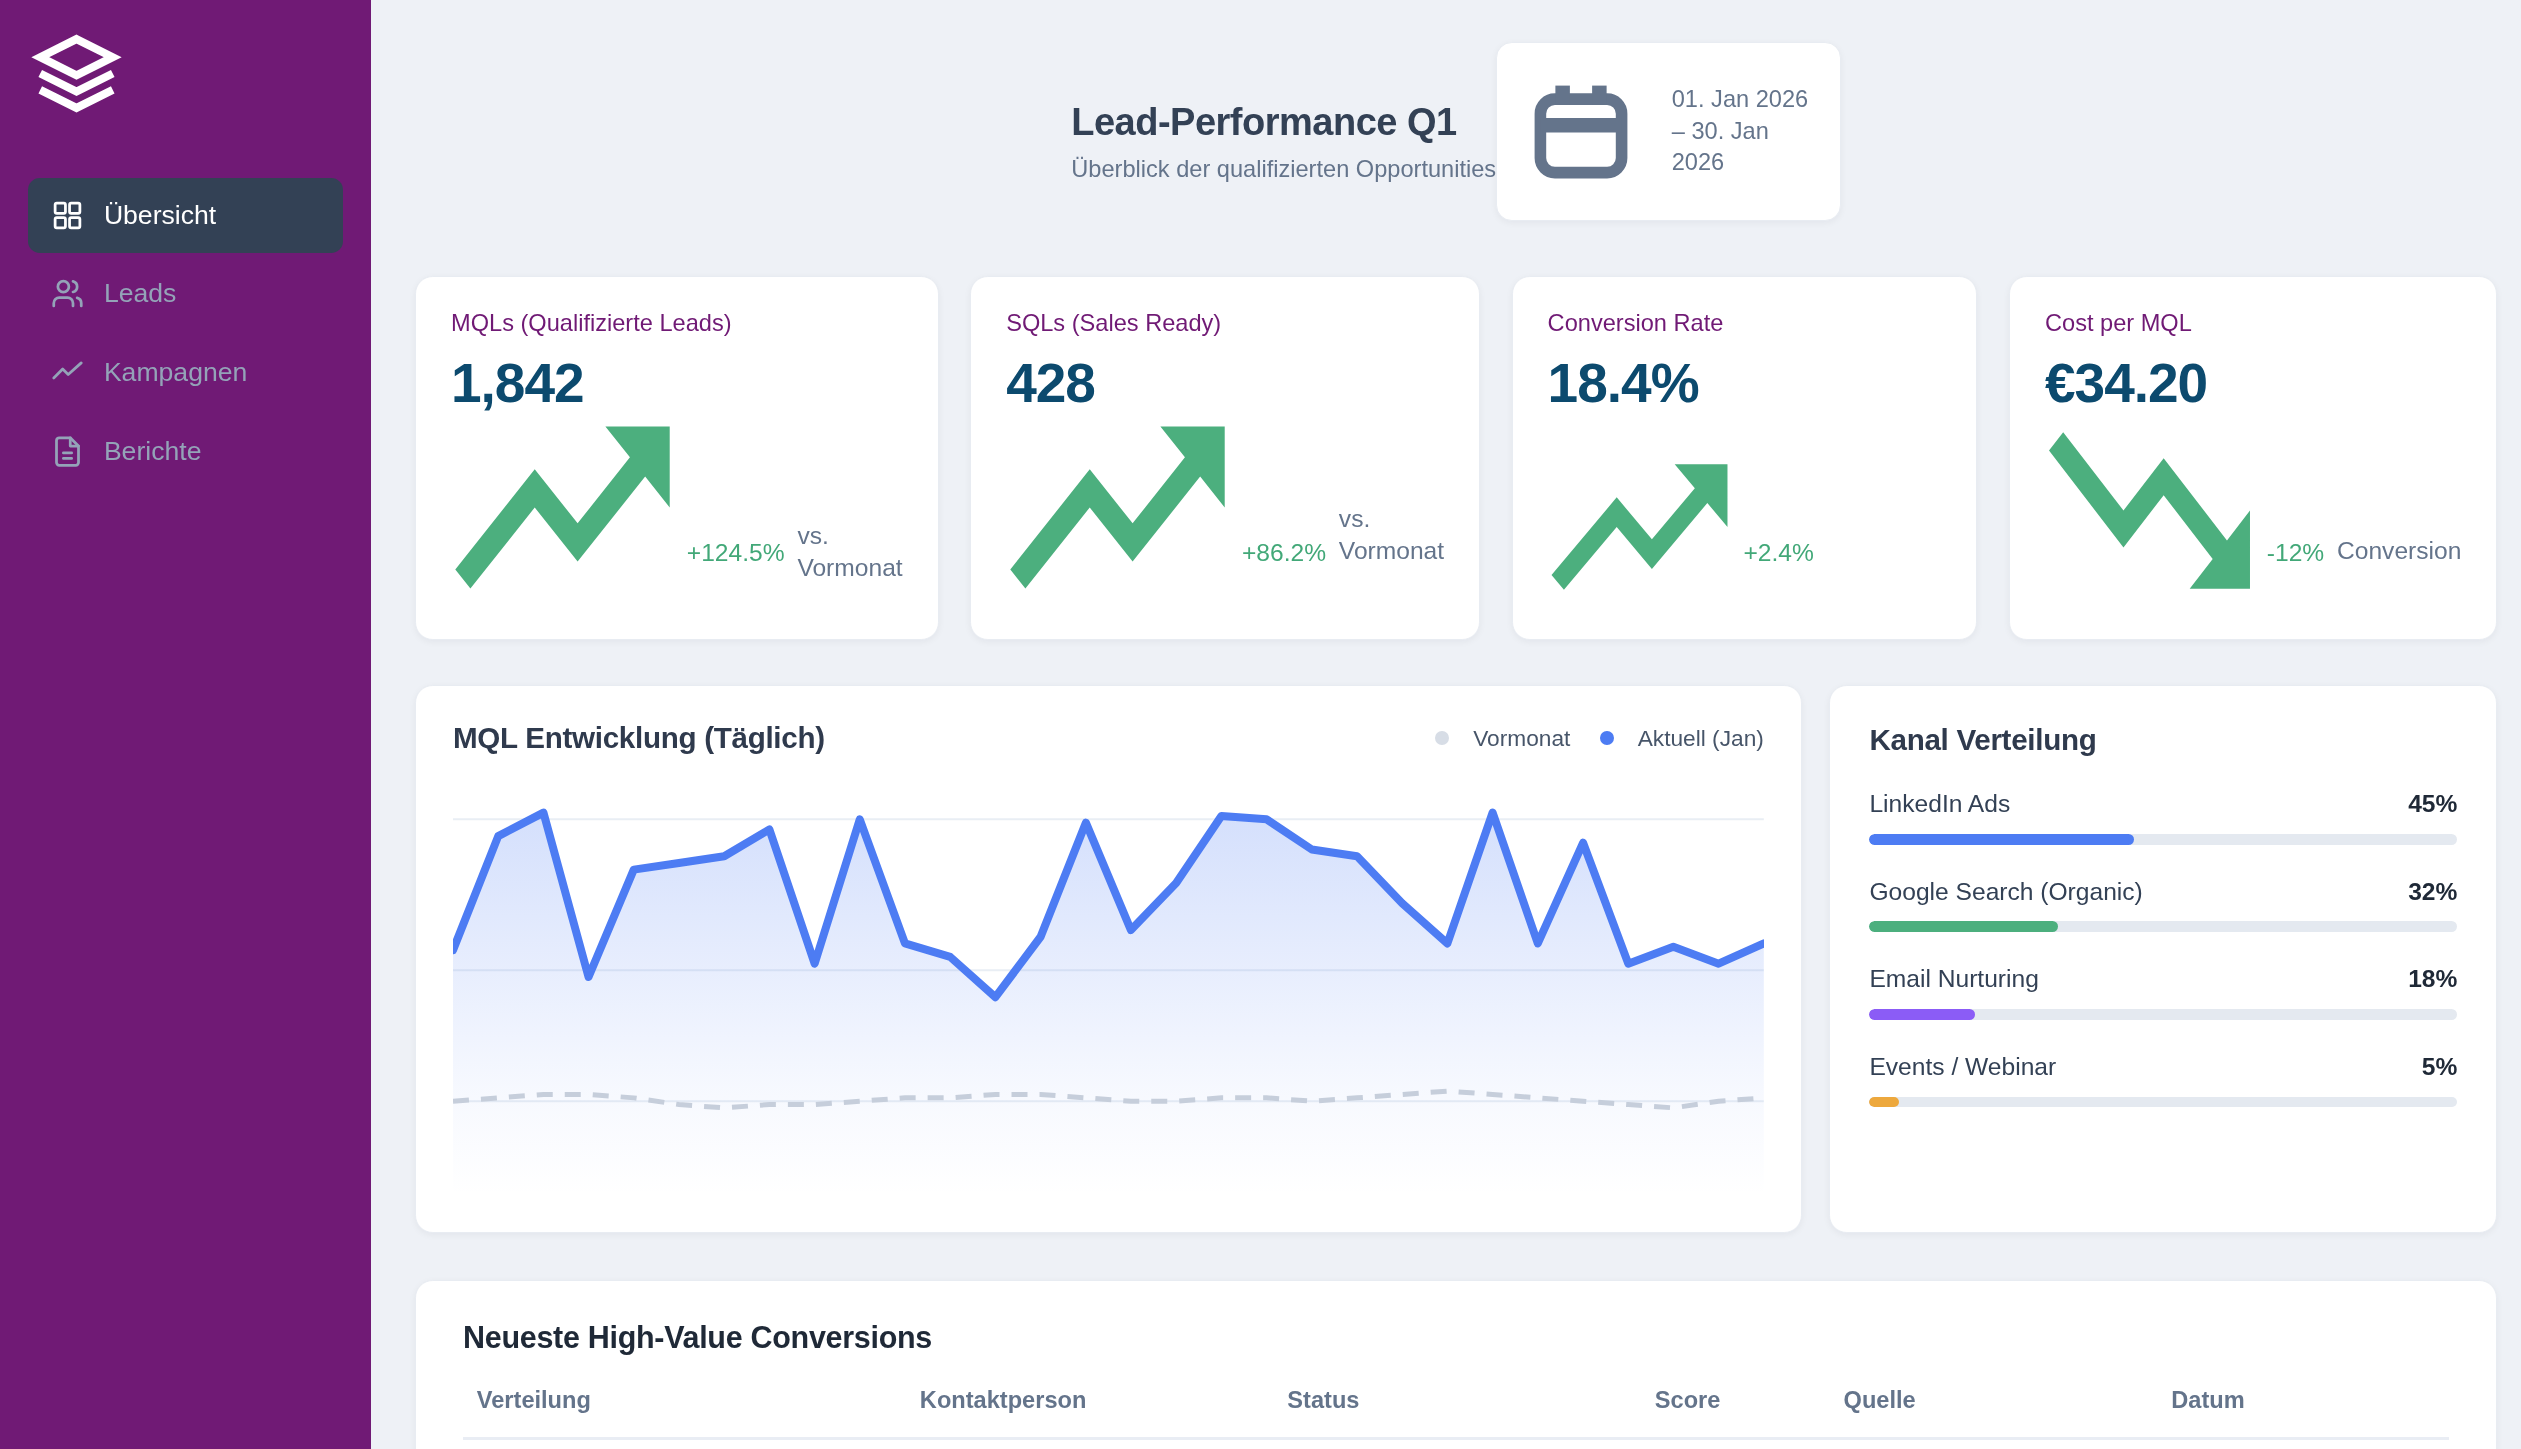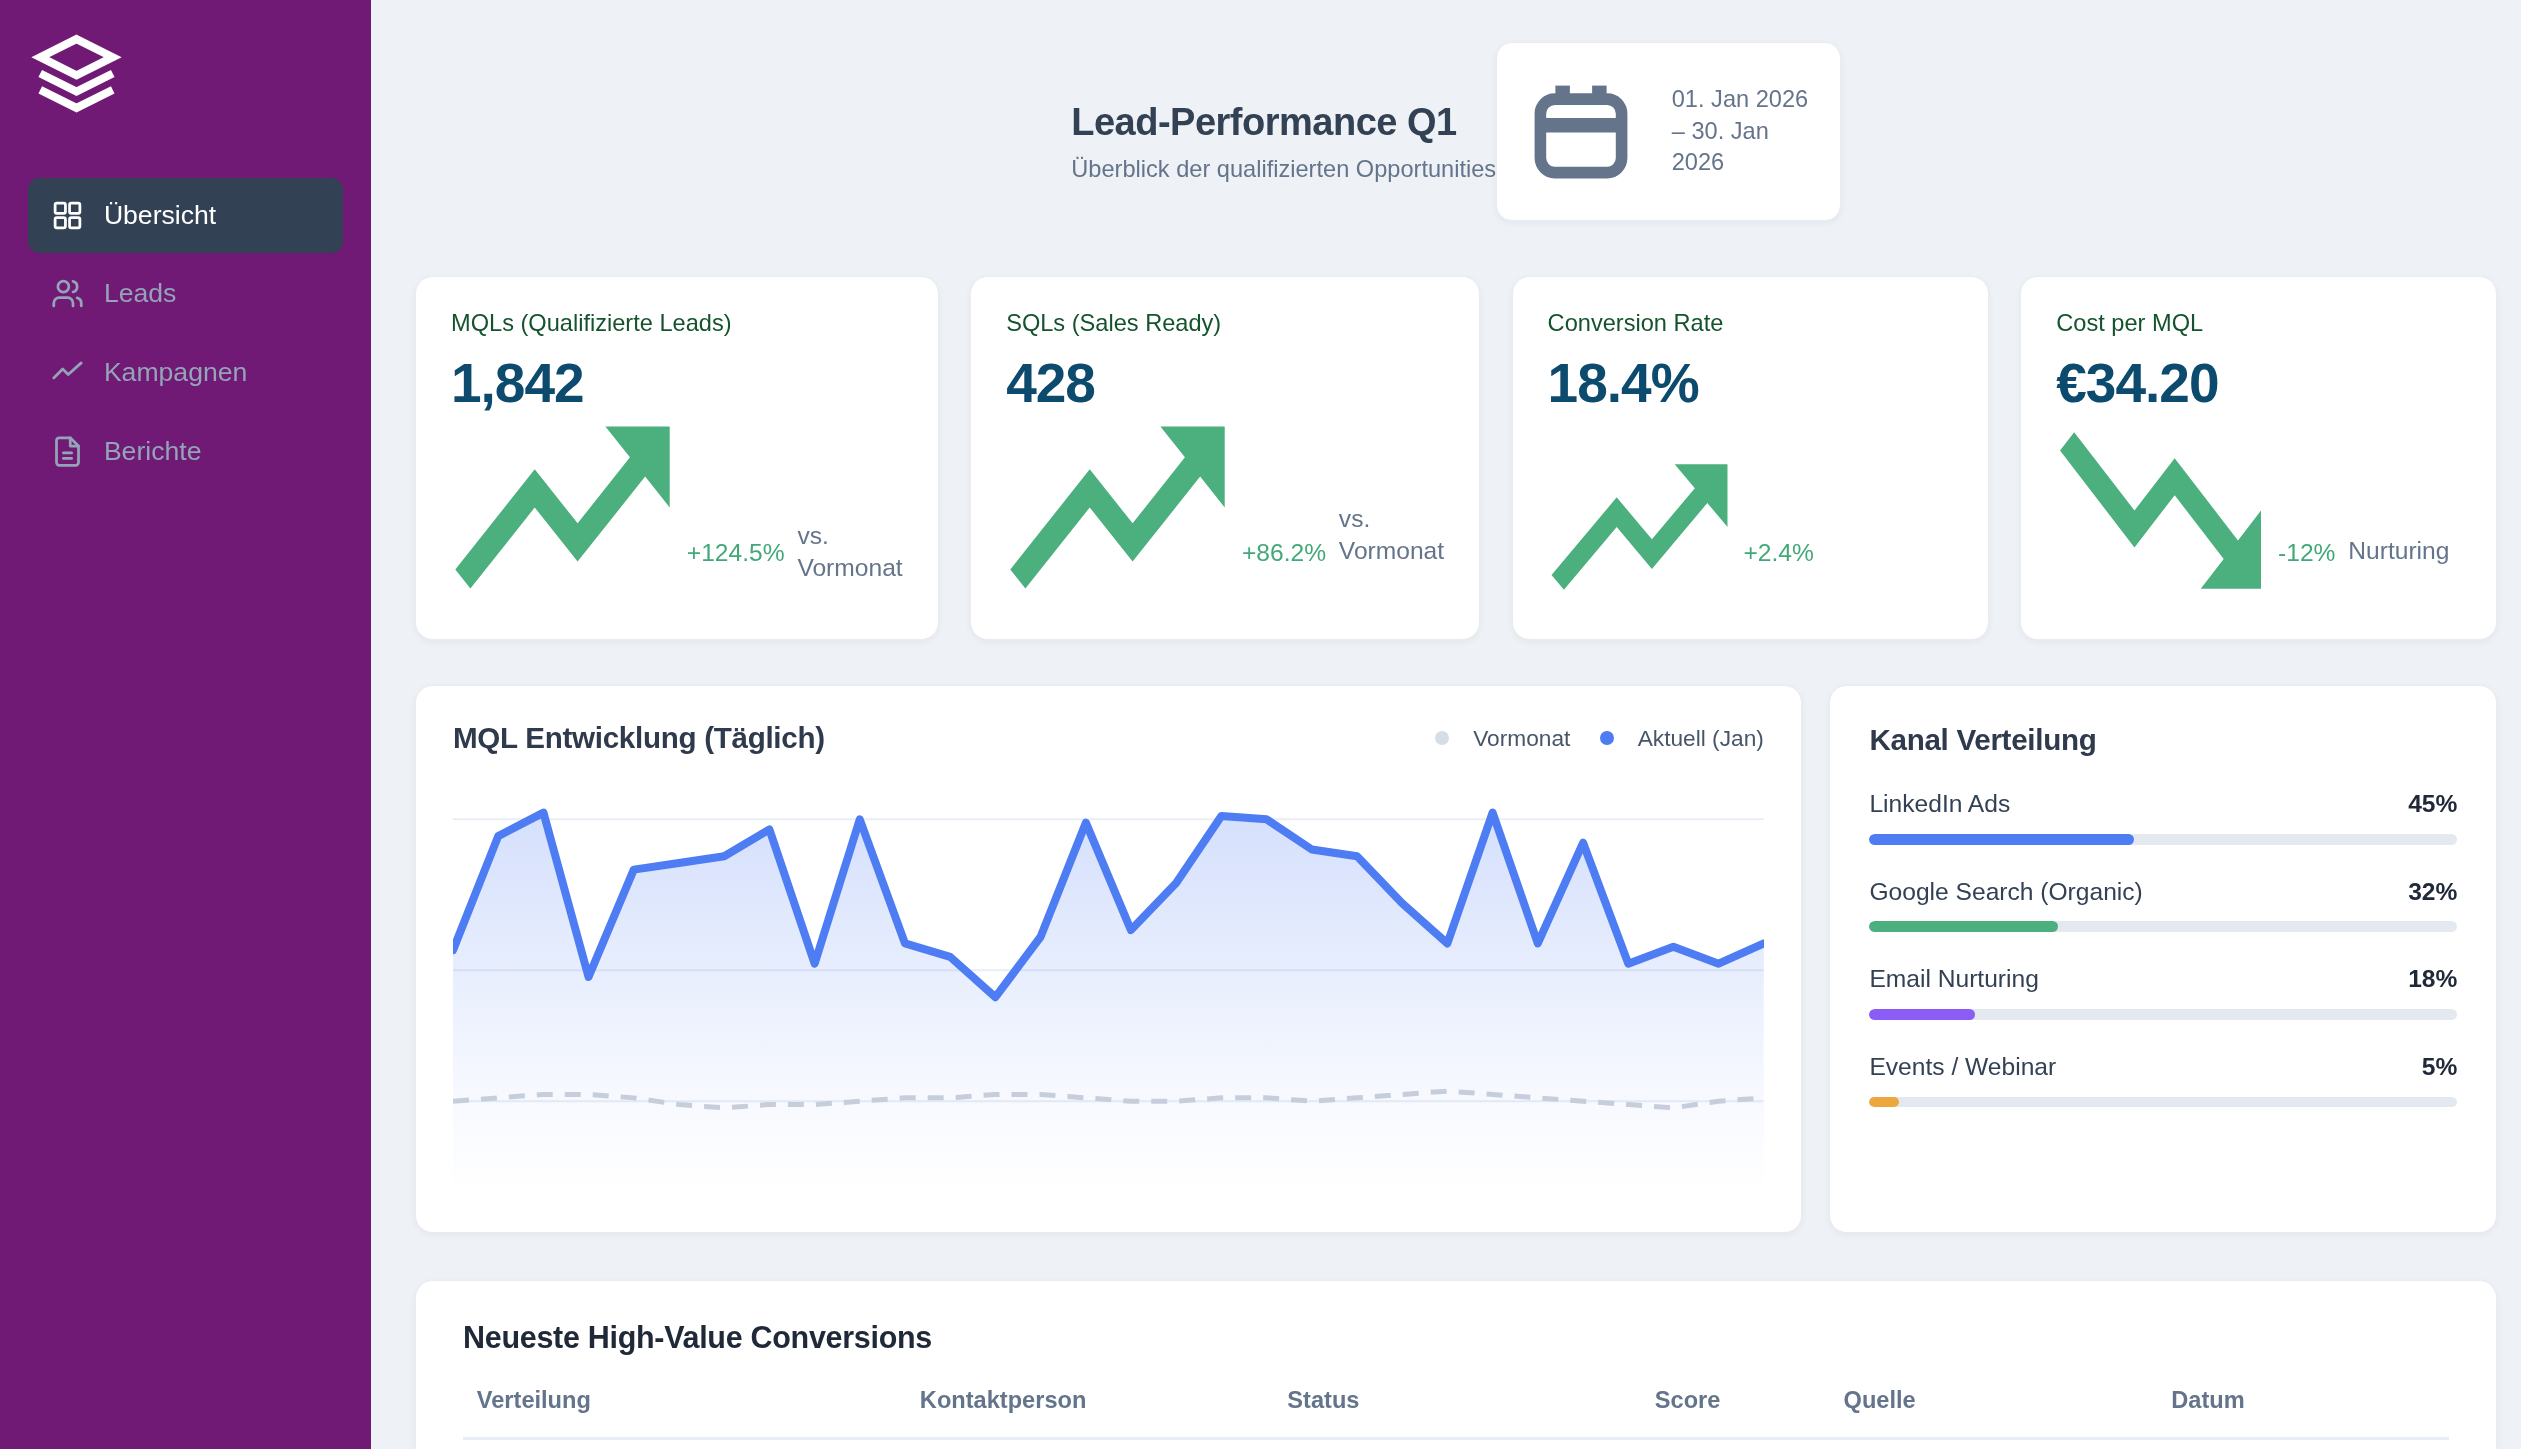--- a/index.html
+++ b/index.html
@@ -30,21 +30,21 @@
   .page-subtitle { margin-top:11.8px; font-size:23.6px; color:#64748b; }
   .card { background:#ffffff; border:1px solid #e8ecf2; border-radius:17.7px;
     box-shadow:0 2px 7.9px rgba(15,23,42,0.05); }
   .date-card { width:345px; min-height:179px; display:flex; align-items:center;
     gap:33px; padding:17.7px 25.6px; border-radius:15.8px; cursor:pointer; }
   .date-icon svg { width:116px; height:116px; stroke:#64748b; fill:none; display:block; }
   .date-text { font-size:23.6px; color:#64748b; font-weight:500; line-height:1.35; width:160px; }
   
   .kpi-row { display:flex; gap:31.5px; margin-top:55px; }
   .kpi-card { flex:1; height:364px; padding:33px 35px; display:flex; flex-direction:column; }
-  .kpi-label { font-size:23.6px; color:#14532d; font-weight:500; }
+  .kpi-label { font-size:23.6px; color:#701a75; font-weight:500; }
   .kpi-value { font-size:55px; font-weight:700; color:#0c4a6e; margin-top:13.8px; letter-spacing:-1px; }
   .kpi-trend { margin-top:auto; display:flex; align-items:flex-end; gap:12.8px; padding-bottom:11.8px; }
   .trend-arrow svg { display:block; }
   .trend-arrow.lg svg { width:223px; height:173px; }
   .trend-arrow.sm svg { width:183px; height:134px; }
   .trend-arrow.md svg { width:209px; height:167px; }
   .kpi-delta { font-size:24.6px; font-weight:500; padding-bottom:27.6px; }
   .kpi-suffix { font-size:24.6px; color:#64748b; font-weight:500; padding-bottom:27.6px; line-height:1.3; }
   .kpi-suffix.narrow { max-width:136px; padding-bottom:9.9px; }
   
@@ -189,21 +189,21 @@
       <div class="card kpi-card">
         <div class="kpi-label">Cost per MQL</div>
         <div class="kpi-value">€34.20</div>
         <div class="kpi-trend">
           <span class="trend-arrow md">
             <svg viewBox="1.6 5.6 20.8 12.8" preserveAspectRatio="none">
               <path fill="#4caf7e" d="M16 18l2.29-2.29-4.88-4.88-4 4L2 7.41 3.41 6l6 6 4-4 6.3 6.29L22 12v6z"></path>
             </svg>
           </span>
           <span class="kpi-delta" style="color: rgb(66, 168, 120);">-12%</span>
-          <span class="kpi-suffix">Nurturing</span>
+          <span class="kpi-suffix">Conversion</span>
         </div>
       </div>
     </div>
 
   <div class="mid-row">
     <section class="card chart-panel">
       <div class="chart-head">
         <div class="panel-title">MQL Entwicklung (Täglich)</div>
         <div class="legend" id="legend">
             <span class="legend-item">

